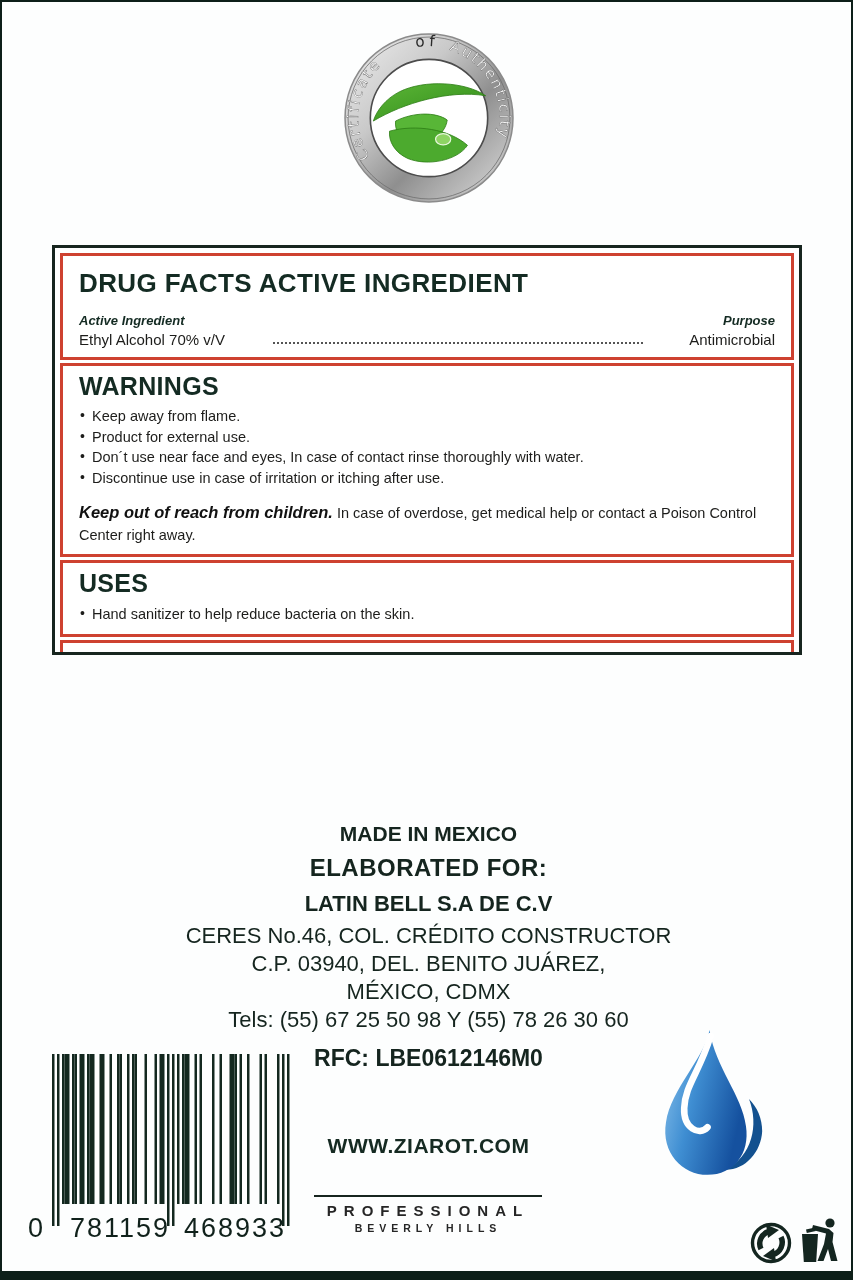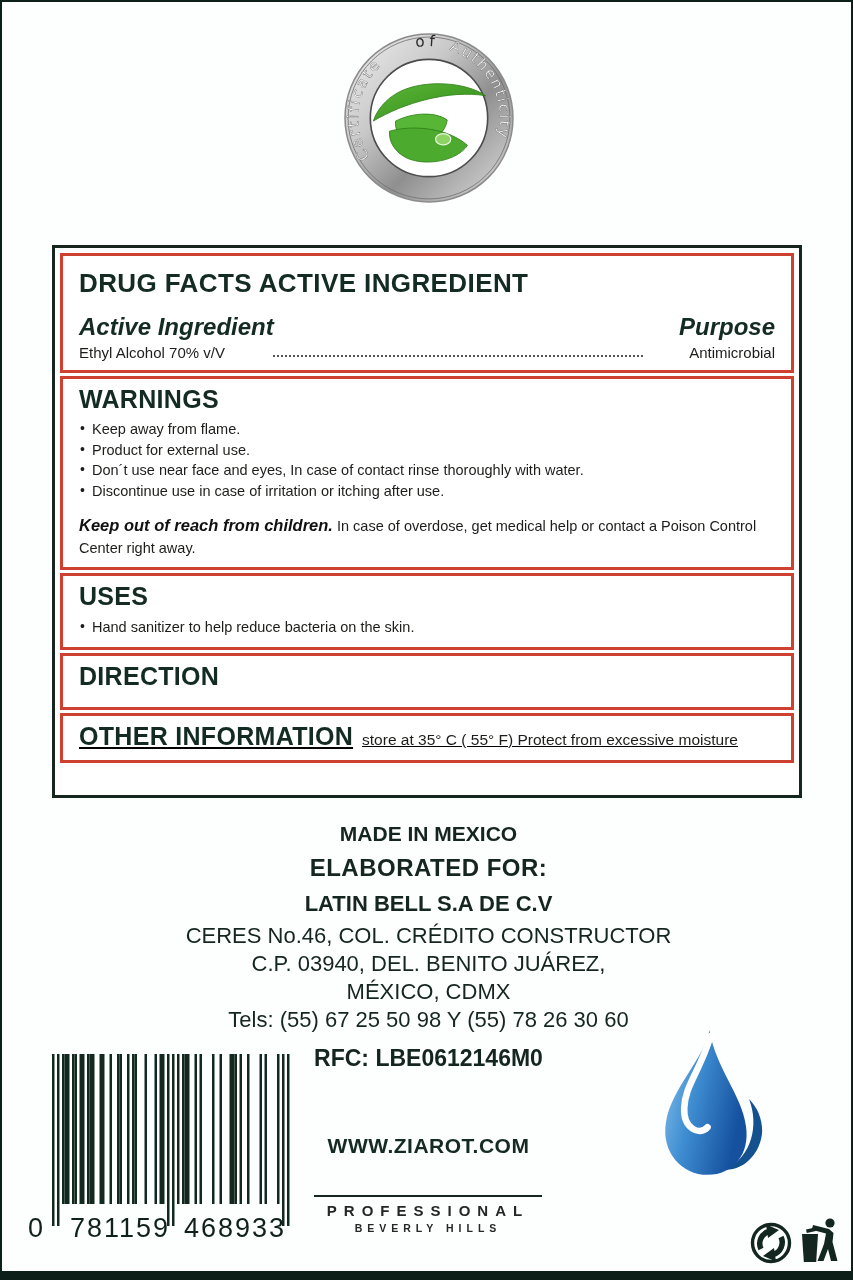--- a/index.html
+++ b/index.html
@@ -8,32 +8,32 @@
     position:relative; width:853px; height:1280px; background:#fdfefe;
     border-left:2px solid #0d1f19; border-top:2px solid #0d1f19; border-right:2px solid #0d1f19;
     border-bottom:9px solid #0d1f19; overflow:hidden;
   }
 
   
   #seal { position:absolute; top:30px; left:341px; width:172px; height:172px; }
 
   
   #df {
-    position:absolute; top:243px; left:50px; width:750px; height:553px;
+    position:absolute; top:243px; left:50px; width:750px; height:410px;
     border:3px solid #17251f; background:#fff; padding:5px; overflow:hidden;
     display:flex; flex-direction:column;
   }
   .sec { border:3px solid #ce4130; background:#fff; margin-bottom:3px; padding:6px 16px 9px; }
   .sec:last-child { margin-bottom:0;text-decoration:underline; }
   .sec-h { font-size:25px; font-weight:bold; color:#142b23; letter-spacing:.3px; }
   .body-t { font-size:14.5px; color:#1d1d1b; line-height:1.42; }
   .bullet { position:relative; padding-left:13px; }
   .bullet::before { content:"•"; position:absolute; left:1px; top:0; font-size:14px; }
   #df-title { font-size:26px; font-weight:bold; color:#142b23; letter-spacing:.4px; margin:6px 0 14px; }
-  .ai-row { display:flex; justify-content:space-between; font-size:24px; font-weight:bold; font-style:italic; color:#142b23; }
+  .ai-row { display:flex; justify-content:space-between; font-size:13px; font-weight:bold; font-style:italic; color:#142b23; }
   .ing-row { display:flex; align-items:flex-end; font-size:15px; color:#1d1d1b; margin-top:3px;gap:40px; }
   .leader { flex:1; border-bottom:2px dotted #555; margin:0 6px 4px 8px; }
   .keepout { margin-top:13px; }
   .keepout b { font-style:italic; font-size:16.5px; color:#111; }
   .inline-sec { display:flex; align-items:baseline; }
   .inline-sec .sec-h { white-space:nowrap; }
   .inline-sec .body-t { font-size:15.5px; margin-left:9px; }
   .uses-h { margin-bottom:6px; }
 
   

